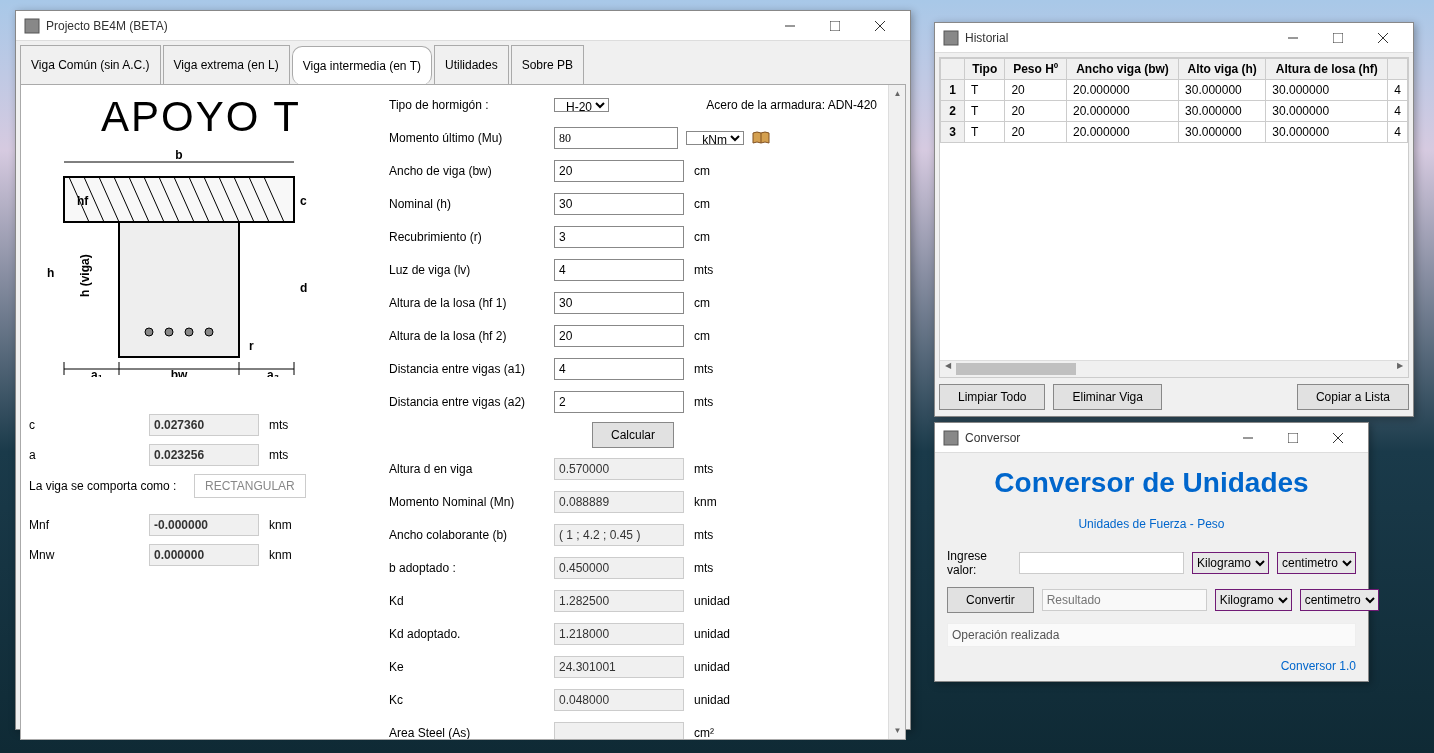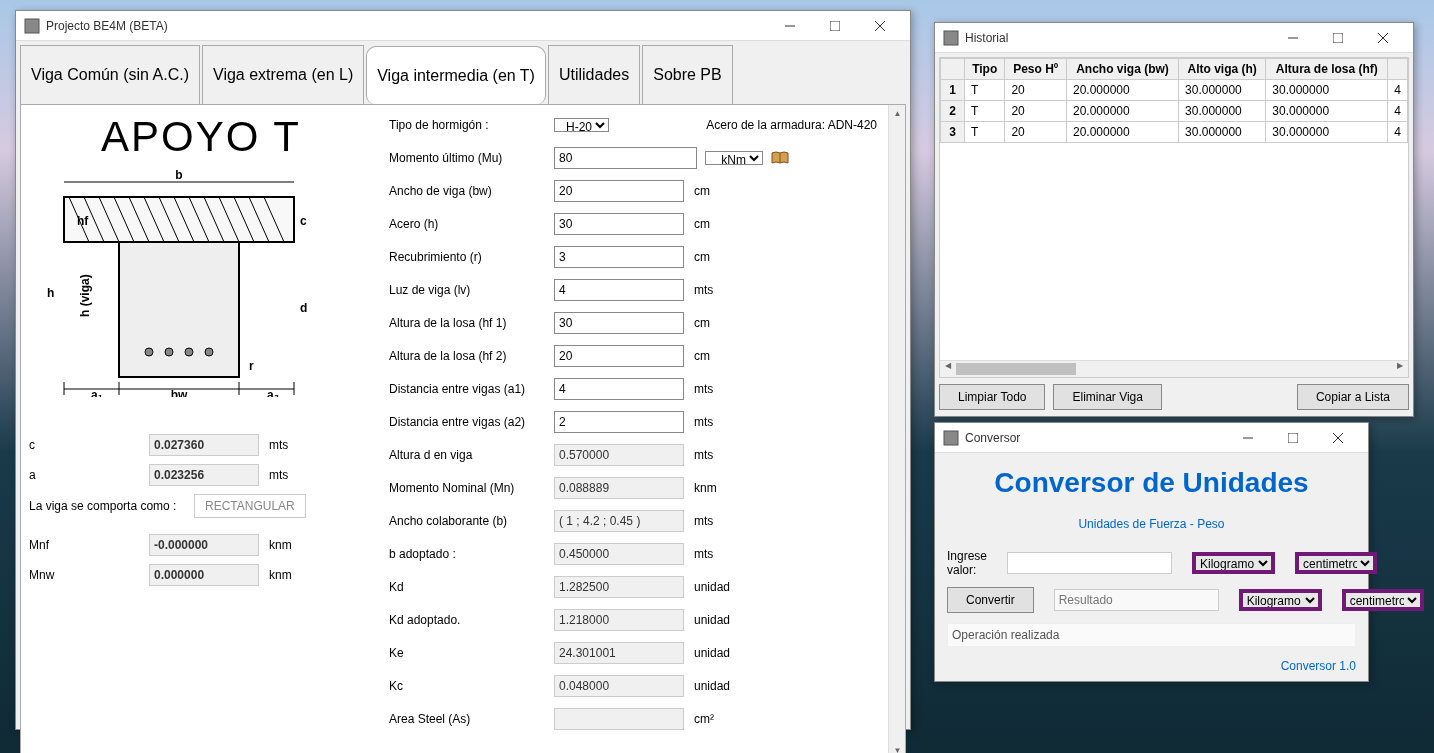--- a/index.html
+++ b/index.html
@@ -6,21 +6,21 @@
   body { margin: 0; width: 1434px; height: 753px; background: linear-gradient(180deg,#a8c8e8 0%,#d6cae0 20%,#1a3a4a 60%,#0f2a35 100%); position: relative; overflow: hidden; }
   .window { position: absolute; background: #f0f0f0; border: 1px solid #888; box-shadow: 2px 2px 8px rgba(0,0,0,0.3); }
   .titlebar { height: 30px; background: #fff; display: flex; align-items: center; padding: 0 8px; border-bottom: 1px solid #ddd; }
   .titlebar-icon { width: 16px; height: 16px; margin-right: 6px; display:inline-block; }
   .titlebar-icon svg { width:16px; height:16px; }
   .title-text { flex: 1; color: #333; font-size: 12px; }
   .winbtn { width: 45px; height: 29px; display: flex; align-items: center; justify-content: center; color: #333; font-size: 12px; }
   .winbtn svg { width:10px; height:10px; stroke:#333; stroke-width:1; fill:none; }
 
   .tabbar { display: flex; padding: 4px 4px 0 4px; background: #f0f0f0; }
-  .tab { padding: 20px 10px; border: 1px solid #aaa; border-bottom: none; background: #f0f0f0; margin-right: 2px; cursor: pointer; font-size: 16px; }
+  .tab { padding: 12px 10px; border: 1px solid #aaa; border-bottom: none; background: #f0f0f0; margin-right: 2px; cursor: pointer; font-size: 12px; }
   .tab.active { background: #fff; position: relative; top: 1px; border-radius: 10px; }
   .content { background: #fff; border: 1px solid #aaa; margin: 0 4px 4px 4px; height: calc(100% - 62px); display: flex; position: relative; overflow:hidden; }
   .scrollbar-v { position:absolute; right:0; top:0; width:17px; height:100%; background:#f0f0f0; border-left:1px solid #ddd; }
   .scrollbar-v::before { content:''; position:absolute; top:2px; left:3px; width:10px; height:10px; }
   .scroll-arrow { width:17px; height:17px; display:flex; align-items:center; justify-content:center; color:#666; font-size:8px; }
 
   .left-col { width: 360px; padding: 8px; }
   .right-col { flex:1; padding:8px 28px 8px 8px; }
   .diagram-title { font-family: Arial, sans-serif; font-size: 42px; font-weight: 400; letter-spacing: 2px; text-align: center; margin: 0 0 6px 0; }
   .diagram { width: 280px; height: 230px; margin: 0 auto 14px auto; }
@@ -46,25 +46,25 @@
   th { background: #f0f0f0; font-weight: bold; text-align:center; }
   td.idx { background:#f0f0f0; font-weight:bold; text-align:center; width:24px; }
   .hscroll { height:17px; background:#f0f0f0; border-top:1px solid #ddd; position:relative; display:flex; }
   .hscroll-thumb { position:absolute; left:16px; top:2px; height:12px; width:120px; background:#c0c0c0; }
   .hist-buttons { display:flex; padding:6px 0 2px 0; gap:8px; }
 
   
   .conv-content { padding:10px 12px; }
   .conv-title { font-size: 28px; font-weight: bold; color:#0066cc; text-align:center; margin: 4px 0 18px 0; }
   .conv-sub { text-align:center; color:#0066cc; font-size:12px; margin-bottom:18px; }
-  .conv-row { display:flex; align-items:center; gap:20px; margin-bottom:10px; }
+  .conv-row { display:flex; align-items:center; gap:8px; margin-bottom:10px; }
   .conv-lbl { width:100px; font-size:12px; }
   .conv-inp { flex:1; height:22px; border:1px solid #ccc; padding:0 4px; font-size:12px; }
   .conv-inp.ro { background:#f9f9f9; color:#888; }
-  .conv-sel { width:90px; height:22px; border:4px solid #701a75; font-size:12px; background:#e8e8e8; }
+  .conv-sel { width:90px; height:22px; border:1px solid #701a75; font-size:12px; background:#e8e8e8; }
   .conv-status { text-align:left; color:#555; margin:4px 0 12px 0; padding:4px; border:1px solid #eee; background:#fafafa; font-size:12px; }
   .conv-footer { text-align:right; color:#0066cc; font-size:12px; }
 
   .book-icon { width:18px; height:14px; display:inline-block; margin-left:8px; }
 </style>
 </head>
 <body>
 
 <div class="window" style="left:15px; top:10px; width:896px; height:720px;">
   <div class="titlebar">
@@ -174,34 +174,34 @@
 
     <div class="right-col">
       <div class="row">
         <span class="lbl">Tipo de hormigón :</span>
         <select class="sel" style="width:55px"><option>H-20</option></select>
         <span style="flex:1"></span>
         <span>Acero de la armadura: ADN-420</span>
       </div>
       <div class="row">
         <span class="lbl">Momento último (Mu)</span>
-        <input class="inp" style="width: 143px;" value="80">
+        <input class="inp" style="width: 124px; font-family: Liberation Serif, serif;" value="80">
         <select class="sel" style="width:58px;margin-left:8px"><option>kNm</option></select>
         <span class="book-icon"><svg viewBox="0 0 18 14">
               <path d="M1 2 Q5 0 9 2 Q13 0 17 2 L17 12 Q13 10 9 12 Q5 10 1 12 Z" fill="#d4a050" stroke="#805020"></path>
               <line x1="9" y1="2" x2="9" y2="12" stroke="#805020"></line>
             </svg></span>
       </div>
       <div class="row">
           <span class="lbl">Ancho de viga (bw)</span>
           <input class="inp" value="20" style="">
           <span class="unit">cm</span>
         </div>
       <div class="row">
-          <span class="lbl">Acero (h)</span>
+          <span class="lbl">Nominal (h)</span>
           <input class="inp" value="30" style="">
           <span class="unit">cm</span>
         </div>
       <div class="row">
           <span class="lbl">Recubrimiento (r)</span>
           <input class="inp" value="3" style="">
           <span class="unit">cm</span>
         </div>
       <div class="row">
           <span class="lbl">Luz de viga (lv)</span>
@@ -220,20 +220,23 @@
         </div>
       <div class="row">
           <span class="lbl">Distancia entre vigas (a1)</span>
           <input class="inp" value="4" style="">
           <span class="unit">mts</span>
         </div>
       <div class="row">
           <span class="lbl">Distancia entre vigas (a2)</span>
           <input class="inp" value="2" style="">
           <span class="unit">mts</span>
+        </div>
+      <div class="row" style="justify-content:center;margin:6px 0 10px 0;">
+          <button class="btn">Calcular</button>
         </div>
       <div class="row">
           <span class="lbl">Altura d en viga</span>
           <input class="inp ro" readonly="" value="0.570000" style="">
           <span class="unit">mts</span>
         </div>
       <div class="row">
           <span class="lbl">Momento Nominal (Mn)</span>
           <input class="inp ro" readonly="" value="0.088889" style="">
           <span class="unit">knm</span>

